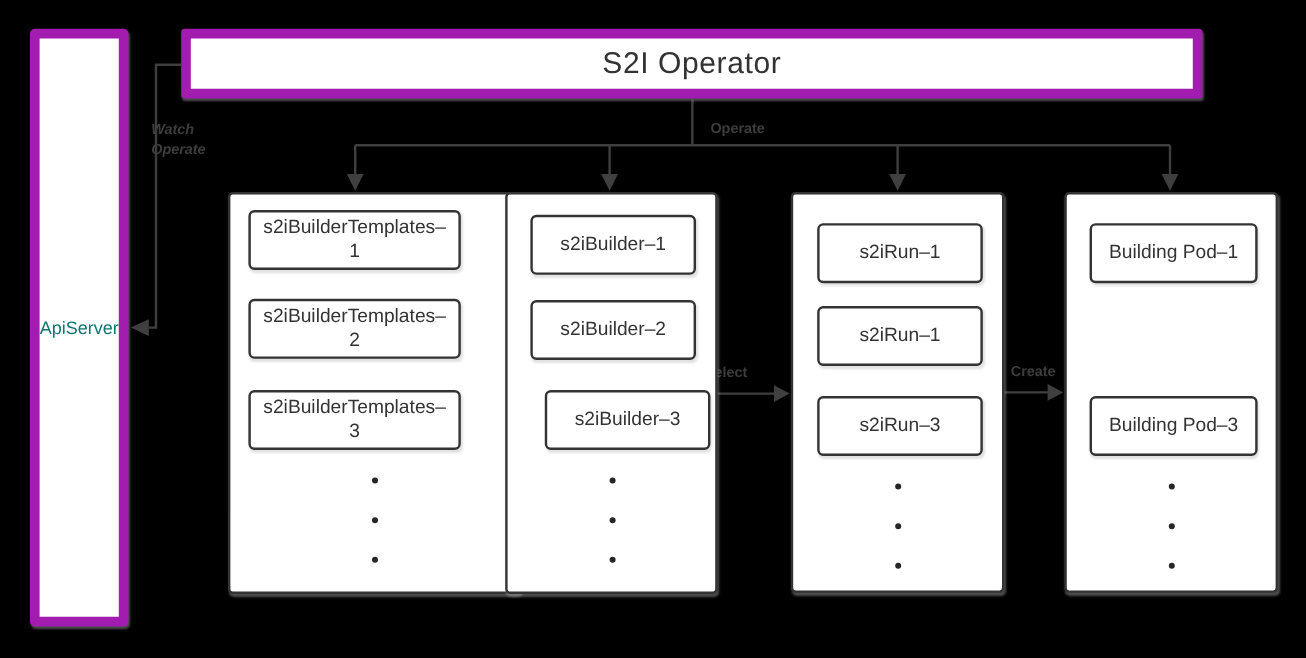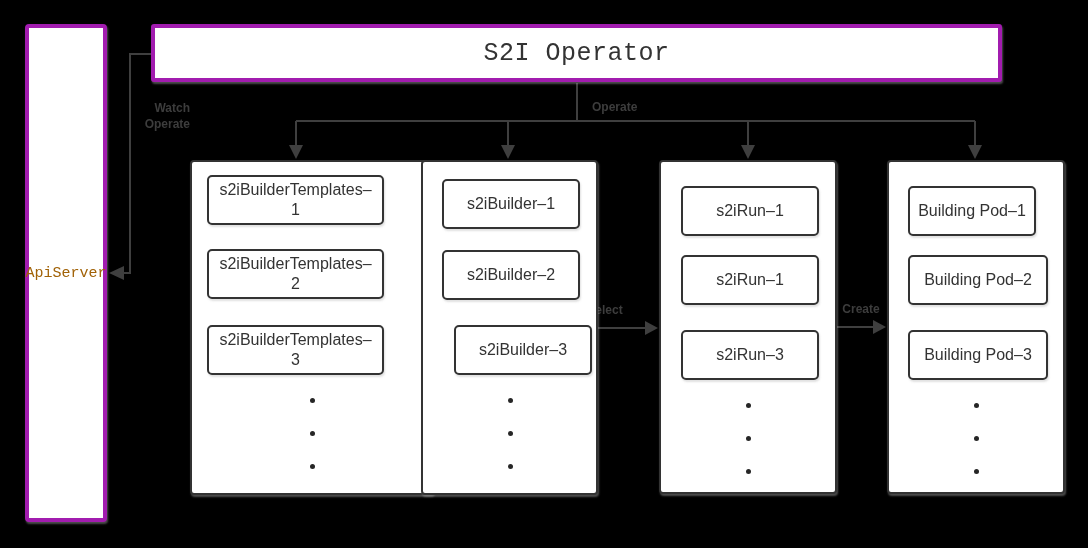--- a/index.html
+++ b/index.html
@@ -2,31 +2,30 @@
 <html><head>
 <meta charset="utf-8">
 <style>
   html,body{margin:0;padding:0;background:#000;}
   .canvas{
     position:relative;width:1088px;height:548px;background:#000000;
     font-family:"Liberation Sans",sans-serif;overflow:hidden;
   }
   .edges{position:absolute;left:0;top:0;pointer-events:none;}
   .wbox{
-    position:absolute;background:#ffffff;border:4px solid #a21caf;
+    position:absolute;background:#ffffff;border:8px solid #a21caf;
     border-radius:4px;box-sizing:border-box;
     box-shadow:1px 2px 2px rgba(170,170,170,0.45);
     display:flex;align-items:center;justify-content:center;
     color:#333333;
-    font-family:Liberation Mono, monospace;
   }
   .operator-box{left:151px;top:24px;width:851px;height:58px;border-radius:3px;}
   .operator-title{font-size:25px;letter-spacing:0.5px;color:#333333;}
   .apiserver-box{left:25px;top:24px;width:82px;height:498px;}
-  .apiserver-label{font-size:15px;color:#a16207;}
+  .apiserver-label{font-size:15px;color:#0f766e;}
   .column{
     position:absolute;top:160px;background:#ffffff;border:2px solid #333333;
     border-radius:4px;box-sizing:border-box;
     box-shadow:1px 2px 2px rgba(170,170,170,0.45);
   }
   .col-1{left:190px;width:244px;height:335px;}
   .col-2{left:421px;width:177px;height:335px;}
   .col-3{left:659px;width:178px;height:334px;}
   .col-4{left:887px;width:178px;height:334px;}
   .item{
@@ -38,21 +37,21 @@
     box-shadow:1px 2px 2px rgba(170,170,170,0.35);
   }
   .dot{
     position:absolute;left:50%;width:5px;height:5px;margin-left:-2px;
     border-radius:50%;background:#262626;
   }
   .edge-label{
     position:absolute;font-size:12px;font-weight:700;color:#3d3d3d;
     line-height:16px;white-space:pre-line;
   }
-  .lbl-watch{left:126px;top:100px;width:64px;text-align:right;}
+  .lbl-watch{left:126px;top:100px;width:64px;text-align:left;font-style:italic;}
   .lbl-operate{left:592px;top:99px;}
   .lbl-select{left:575px;top:302px;width:60px;text-align:center;}
   .lbl-create{left:831px;top:301px;width:60px;text-align:center;}
 </style>
 </head>
 <body>
 
 <div class="canvas">
 
   <svg class="edges" width="1088" height="548" viewBox="0 0 1088 548">
@@ -116,21 +115,20 @@
   <div class="column col-3">
     <div class="item" style="left:20px;top:24px;width:138px;">s2iRun–1</div>
     <div class="item" style="left:20px;top:93px;width:138px;">s2iRun–1</div>
     <div class="item" style="left:20px;top:168px;width:138px;">s2iRun–3</div>
     <div class="dot" style="top:241px;"></div>
     <div class="dot" style="top:274px;"></div>
     <div class="dot" style="top:307px;"></div>
   </div>
 
   <div class="column col-4">
-    <div class="item" style="left:19px;top:24px;width:128px;">Building Pod–1</div>
-    <div class="item" style="left:19px;top:93px;width:140px;">Building Pod–2</div>
+    <div class="item" style="left:19px;top:24px;width:140px;">Building Pod–1</div>
     <div class="item" style="left:19px;top:168px;width:140px;">Building Pod–3</div>
     <div class="dot" style="top:241px;"></div>
     <div class="dot" style="top:274px;"></div>
     <div class="dot" style="top:307px;"></div>
   </div>
 
 </div>
 
 </body></html>

